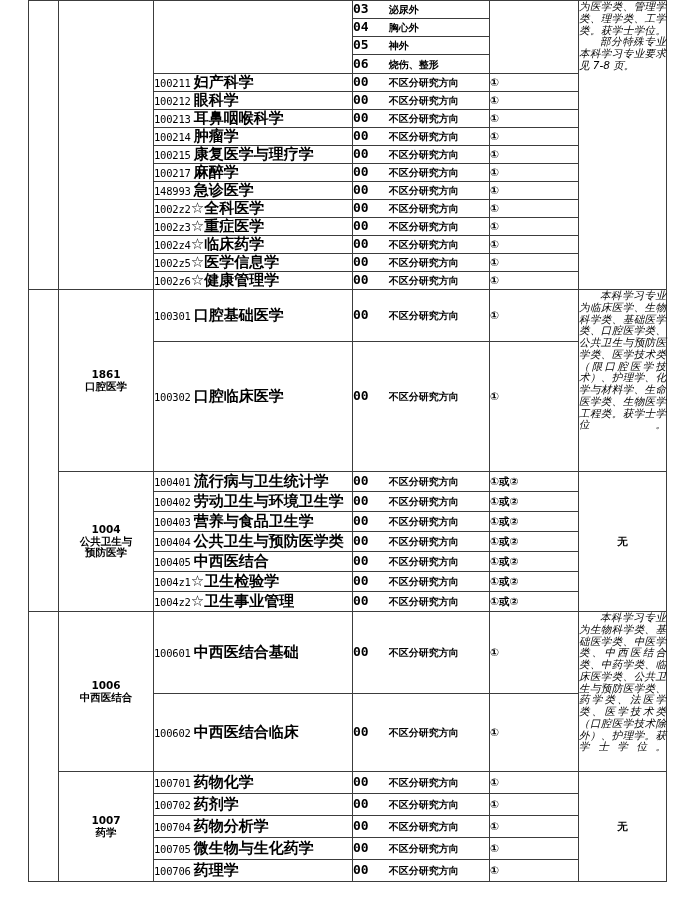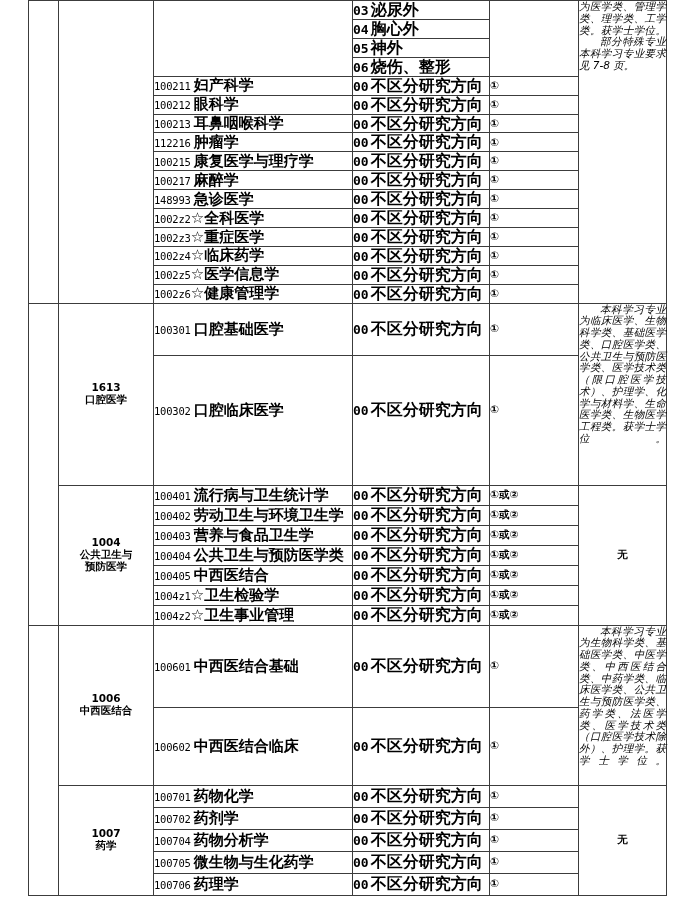--- a/index.html
+++ b/index.html
@@ -79,22 +79,22 @@
     white-space: nowrap;
     font-size: 11px;
   }
   .direction .dcode {
     font-family: "DejaVu Sans Mono", "Liberation Mono", monospace;
     font-size: 13px;
     font-weight: bold;
   }
   .direction .dtext {
     font-weight: bold;
-    font-size: 16px;
-    margin-left: 2px;
+    font-size: 10px;
+    margin-left: 20px;
   }
 
   .exam {
     padding-left: 6px;
     font-size: 11.5px;
     font-weight: bold;
     white-space: nowrap;
   }
 
   .note {
@@ -191,21 +191,21 @@
     <td class="major">
       <span class="code">100213</span><span class="nm">耳鼻咽喉科学</span>
     </td>
     <td class="direction">
       <span class="dcode">00</span><span class="dtext">不区分研究方向</span>
     </td>
     <td class="exam">①</td>
   </tr>
   <tr style="height:18px">
     <td class="major">
-      <span class="code">112216</span><span class="nm">肿瘤学</span>
+      <span class="code">100214</span><span class="nm">肿瘤学</span>
     </td>
     <td class="direction">
       <span class="dcode">00</span><span class="dtext">不区分研究方向</span>
     </td>
     <td class="exam">①</td>
   </tr>
   <tr style="height:18px">
     <td class="major">
       <span class="code">100215</span><span class="nm">康复医学与理疗学</span>
     </td>
@@ -274,21 +274,21 @@
     </td>
     <td class="direction">
       <span class="dcode">00</span><span class="dtext">不区分研究方向</span>
     </td>
     <td class="exam">①</td>
   </tr>
 
   <tr style="height:52px">
     <td class="blank" rowspan="9"></td>
     <td class="discipline" rowspan="2">
-      <div>1613</div>
+      <div>1861</div>
       <div>口腔医学</div>
     </td>
     <td class="major mid">
       <span class="code">100301</span><span class="nm">口腔基础医学</span>
     </td>
     <td class="direction mid">
       <span class="dcode">00</span><span class="dtext">不区分研究方向</span>
     </td>
     <td class="exam mid">①</td>
     <td class="note tv" rowspan="2">

